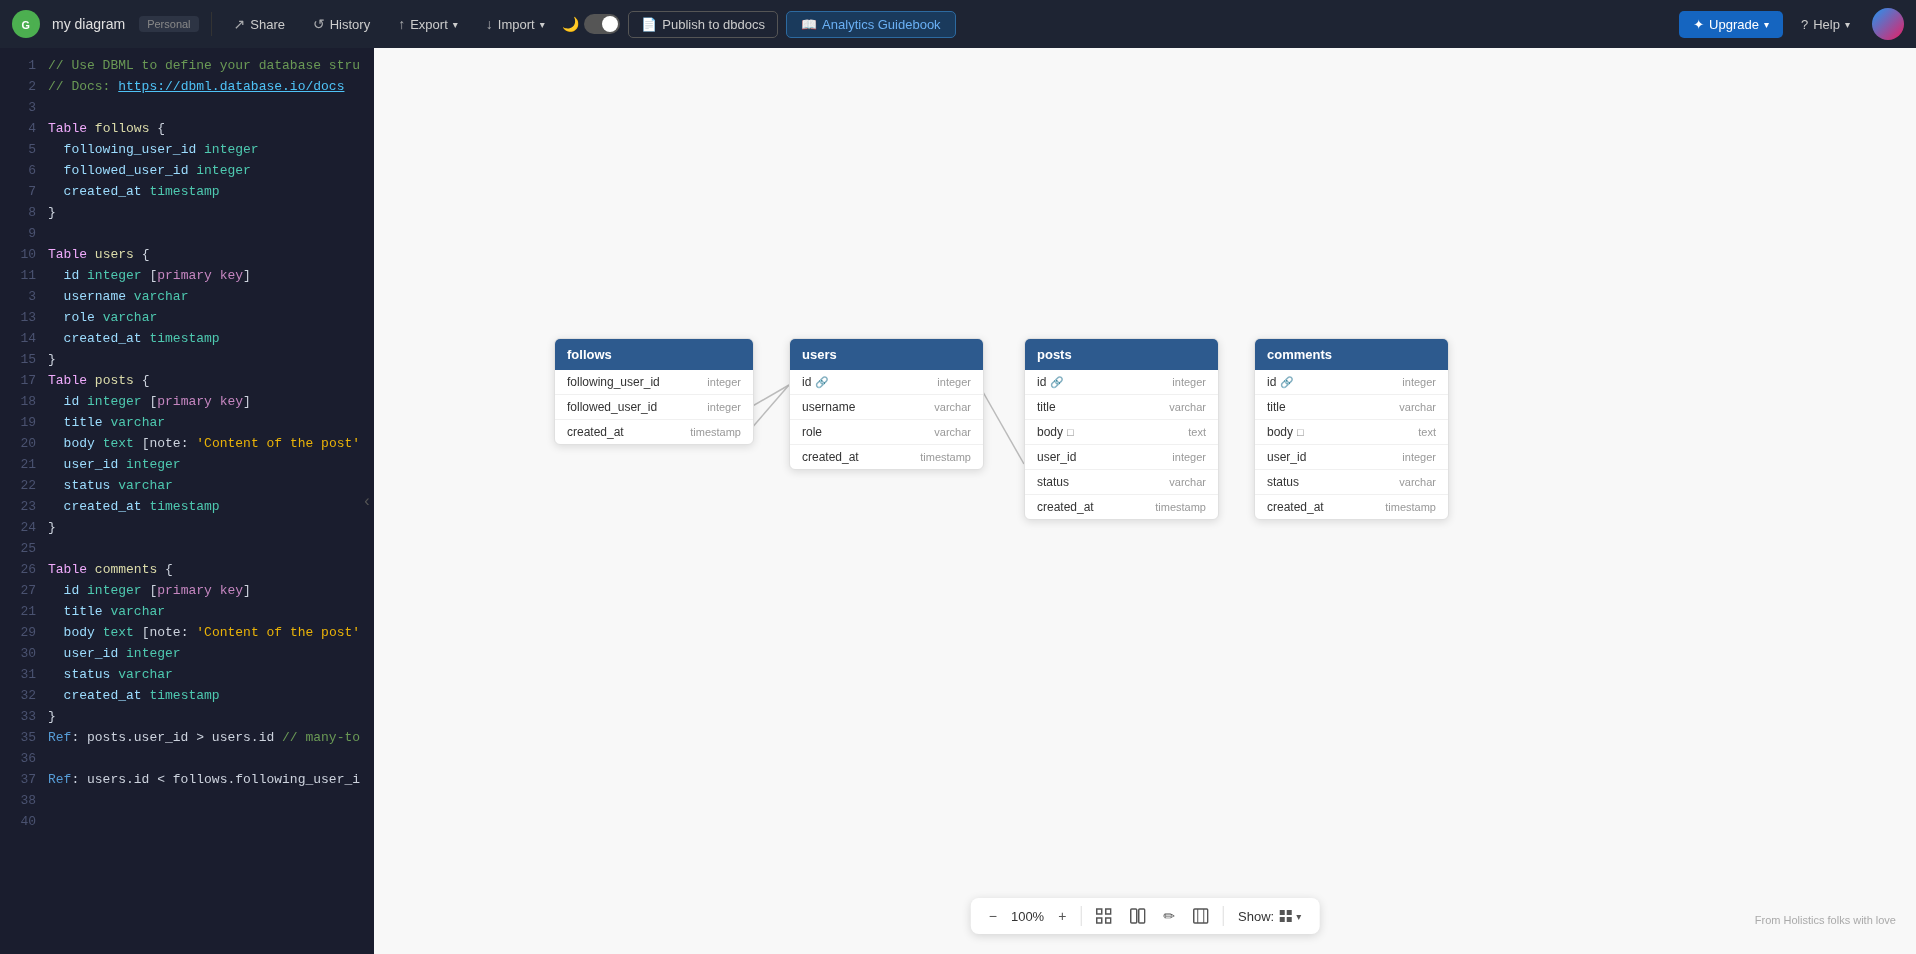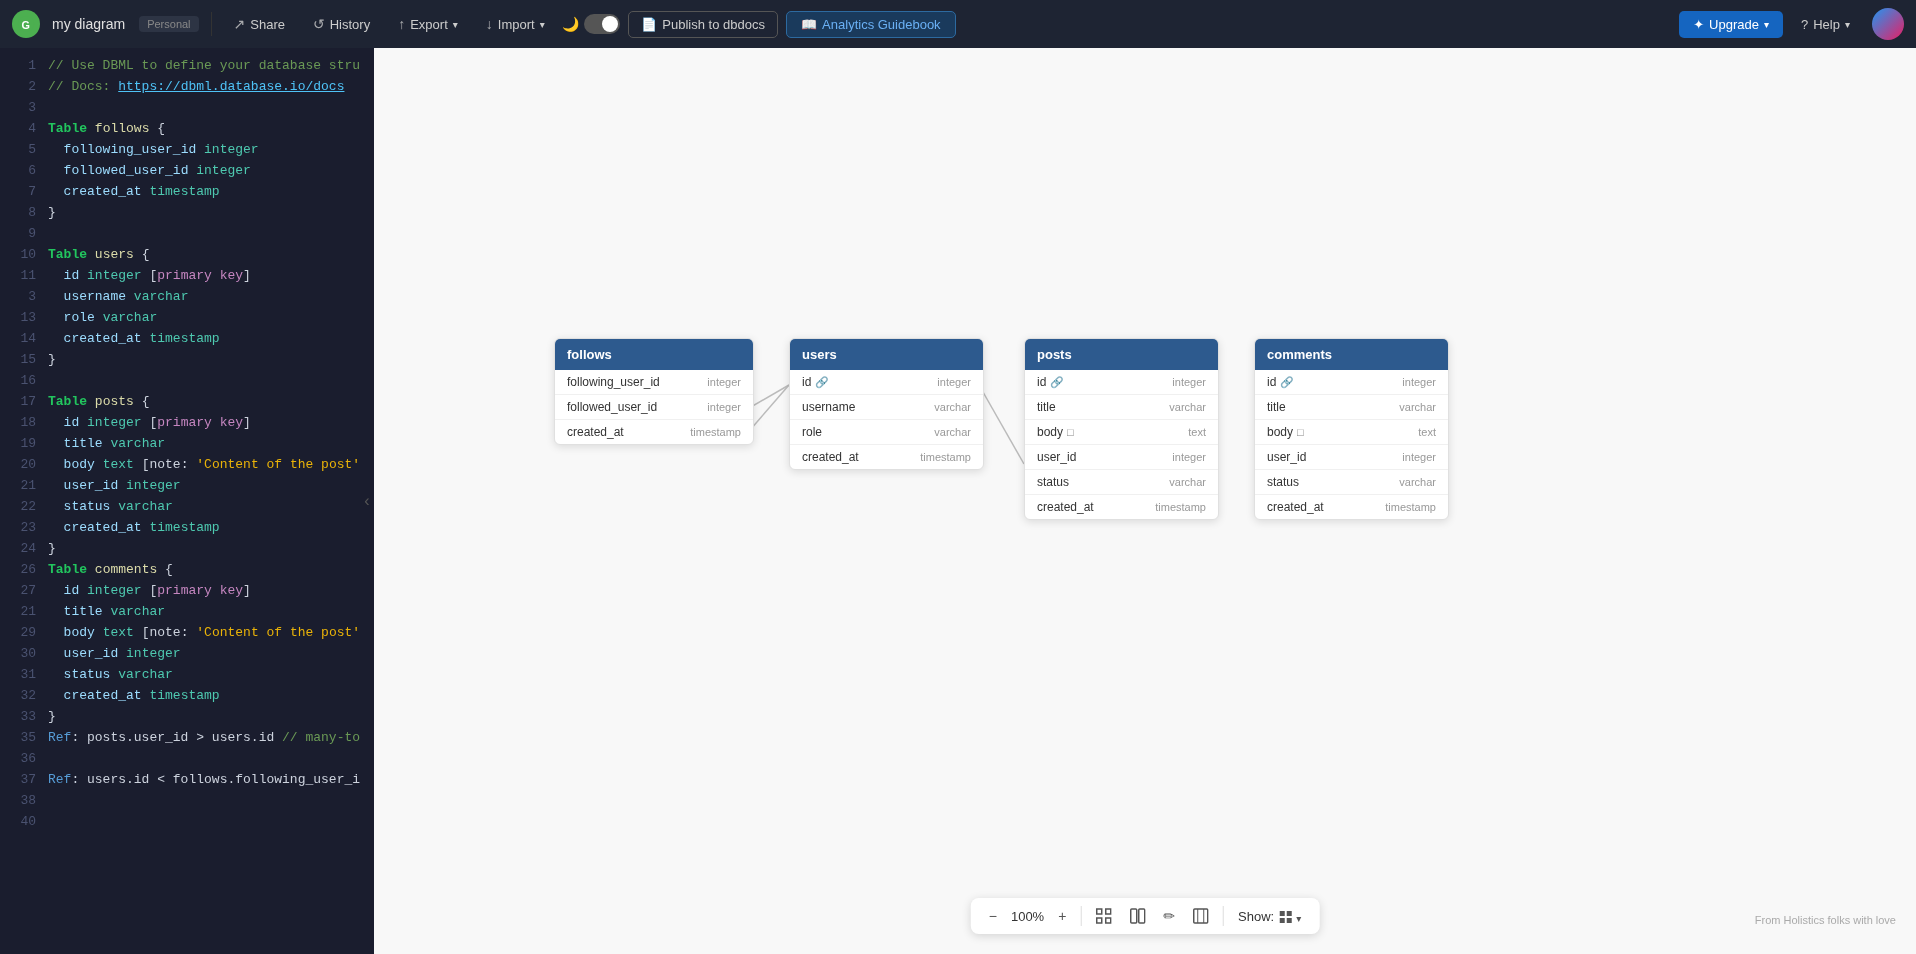--- a/index.html
+++ b/index.html
@@ -45,21 +45,21 @@
     
     .editor-panel {
       width: 360px; flex-shrink: 0; background: #1a1d2e; color: #cdd3de;
       font-family: 'Courier New', monospace; font-size: 13px; line-height: 1.6;
       overflow-y: auto; position: relative;
     }
     .editor-content { padding: 8px 0; }
     .code-line { display: flex; padding: 0 8px; min-height: 21px; }
     .line-num { color: #4a5270; width: 28px; text-align: right; flex-shrink: 0; margin-right: 12px; user-select: none; }
     .line-code { color: #cdd3de; white-space: pre; }
-    .kw-table { color: #22c55e; font-weight: bold; }
+    .kw-table { color: #f0abfc; }
     .kw-type { color: #4ec9b0; }
     .kw-pk { color: #c586c0; }
     .kw-ref { color: #569cd6; }
     .kw-comment { color: #6a9955; }
     .kw-string { color: #eab308; }
     .kw-link { color: #4fc3f7; text-decoration: underline; cursor: pointer; }
     .kw-name { color: #dcdcaa; }
     .kw-rel { color: #9cdcfe; }
 
     
@@ -106,21 +106,21 @@
       padding: 6px 10px;
     }
     .toolbar-btn {
       background: transparent; border: none; padding: 4px 8px;
       color: #555; cursor: pointer; border-radius: 4px; font-size: 14px;
       display: flex; align-items: center; gap: 2px;
     }
     .zoom-pct { font-size: 13px; color: #333; padding: 0 4px; min-width: 40px; text-align: center; }
     .toolbar-sep { width: 1px; height: 20px; background: #ddd; margin: 0 4px; }
     .show-btn {
-      display: flex; align-items: flex-end; gap: 4px;
+      display: flex; align-items: center; gap: 4px;
       font-size: 13px; color: #333; padding: 4px 8px;
       background: transparent; border: none; cursor: pointer; border-radius: 4px;
     }
 
     .bottom-credit {
       position: absolute; bottom: 28px; right: 20px;
       font-size: 11px; color: #aaa; text-align: center;
     }
   </style>
 </head>
@@ -255,24 +255,20 @@
       <div class="code-line">
         <span class="line-num">14</span>
         <span class="line-code">  <span class="kw-rel">created_at</span> <span class="kw-type">timestamp</span></span>
       </div>
 
       <div class="code-line">
         <span class="line-num">15</span>
         <span class="line-code">}</span>
       </div>
 
-      <div class="code-line">
-        <span class="line-num">16</span>
-        <span class="line-code">&nbsp;</span>
-      </div>
 
       <div class="code-line">
         <span class="line-num">17</span>
         <span class="line-code"><span class="kw-table">Table</span> <span class="kw-name">posts</span> {</span>
       </div>
 
       <div class="code-line">
         <span class="line-num">18</span>
         <span class="line-code">  <span class="kw-rel">id</span> <span class="kw-type">integer</span> [<span class="kw-pk">primary key</span>]</span>
       </div>
@@ -300,20 +296,24 @@
       <div class="code-line">
         <span class="line-num">23</span>
         <span class="line-code">  <span class="kw-rel">created_at</span> <span class="kw-type">timestamp</span></span>
       </div>
 
       <div class="code-line">
         <span class="line-num">24</span>
         <span class="line-code">}</span>
       </div>
 
+      <div class="code-line">
+        <span class="line-num">25</span>
+        <span class="line-code">&nbsp;</span>
+      </div>
 
       <div class="code-line">
         <span class="line-num">26</span>
         <span class="line-code"><span class="kw-table">Table</span> <span class="kw-name">comments</span> {</span>
       </div>
 
       <div class="code-line">
         <span class="line-num">27</span>
         <span class="line-code">  <span class="kw-rel">id</span> <span class="kw-type">integer</span> [<span class="kw-pk">primary key</span>]</span>
       </div>

